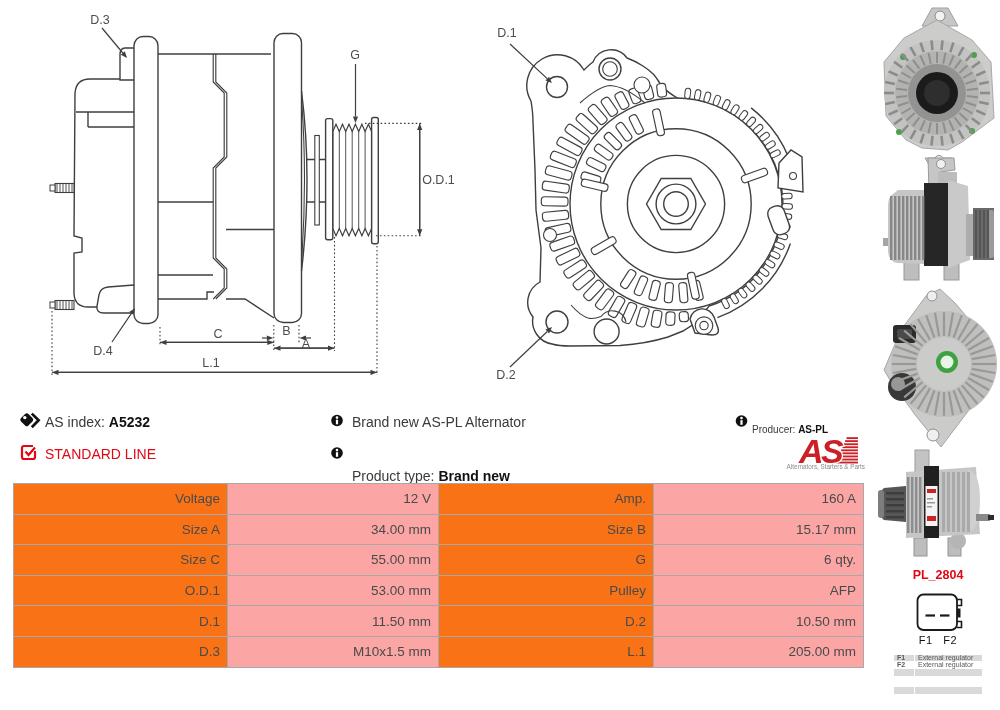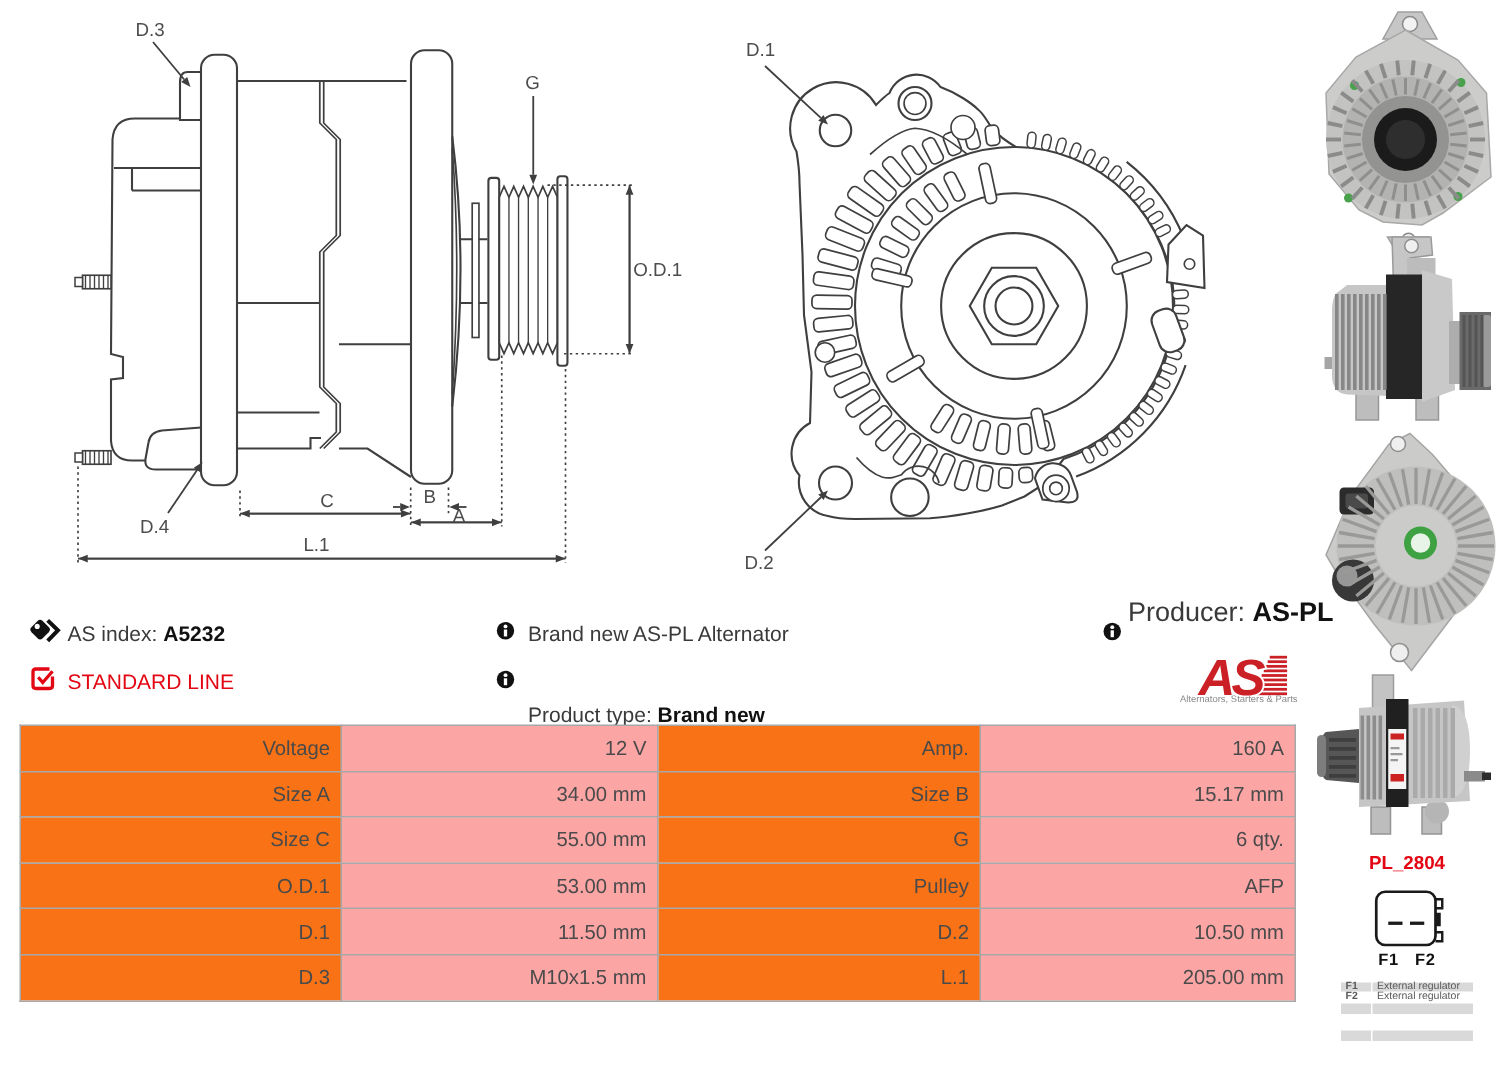--- a/index.html
+++ b/index.html
@@ -466,21 +466,21 @@
           <rect x="839.8" y="452.4" width="18.2" height="1.85" fill="#cb2026"></rect>
           <rect x="838.4" y="455.5" width="19.6" height="1.85" fill="#cb2026"></rect>
           <rect x="837.0" y="458.6" width="21.0" height="1.85" fill="#cb2026"></rect>
           <rect x="835.7" y="461.6" width="22.3" height="1.85" fill="#cb2026"></rect>
         </g>
         <text x="799" y="463" style="font-family:'Liberation Sans',sans-serif;font-size:34px;font-weight:bold;font-style:italic;fill:#cb2026;letter-spacing:-2.5px;stroke:#fff;stroke-width:2.5;paint-order:stroke">AS</text>
       </g>
     </svg>
 <div class="abs it" style="left:45px;top:414px">AS index: <b>A5232</b></div>
 <div class="abs it" style="left:352px;top:414px">Brand new AS-PL Alternator</div>
-<div class="abs it" style="left:752px;top:398px;font-size:18px">Producer: <b>AS-PL</b></div>
+<div class="abs it" style="left:752px;top:424px;font-size:10px">Producer: <b>AS-PL</b></div>
 <div class="abs it" style="left:45px;top:446px;color:#e30613;font-weight:normal">STANDARD LINE</div>
 <div class="abs it" style="left:352px;top:468px">Product type: <b>Brand new</b></div>
 <div class="abs" style="left:785px;top:463px;width:80px;text-align:right;font-size:6.3px;color:#8a8a8a">Alternators, Starters &amp; Parts</div>
 <table id="spec">
       <colgroup>
         <col style="width:214px">
         <col style="width:211px">
         <col style="width:215px">
         <col style="width:210px">
       </colgroup>
@@ -517,21 +517,21 @@
         </tr>
         <tr>
           <td class="l">D.3</td>
           <td class="v">M10x1.5 mm</td>
           <td class="l">L.1</td>
           <td class="v">205.00 mm</td>
         </tr>
       </tbody>
     </table>
 <div class="abs" style="left:894px;top:568px;width:88px;text-align:center;font-size:12.5px;font-weight:bold;color:#e30613">PL_2804</div>
-<div class="abs" style="left:894px;top:634px;width:88px;text-align:center;font-size:11px;font-weight:bold;color:#111;letter-spacing:0.5px">F1&nbsp;&nbsp;&nbsp;F2</div>
+<div class="abs" style="left:894px;top:634px;width:88px;text-align:center;font-size:11px;font-weight:normal;color:#111;letter-spacing:0.5px">F1&nbsp;&nbsp;&nbsp;F2</div>
 <div class="mini" style="top:654.5px">
 <div class="mrow">
         <div class="mlab">F1</div>
         <div class="mval">External regulator</div>
       </div>
 <div class="mrow w">
         <div class="mlab">F2</div>
         <div class="mval">External regulator</div>
       </div>
 <div class="mrow">

